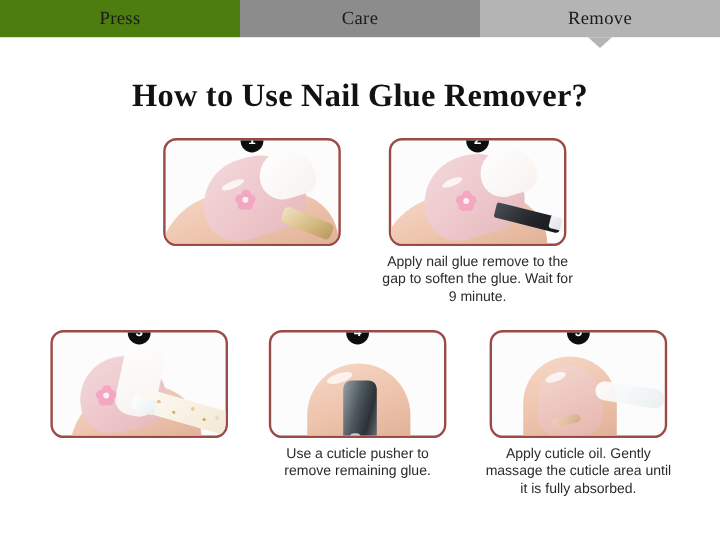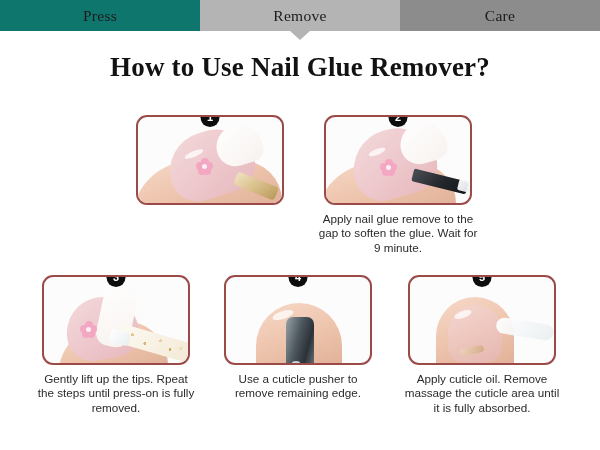--- a/index.html
+++ b/index.html
@@ -28,21 +28,21 @@
     display: flex;
     align-items: center;
     justify-content: center;
     font-family: "Liberation Serif", serif;
     font-size: 15.5px;
     color: #1b1b1b;
     letter-spacing: 0.3px;
     position: relative;
     box-sizing: border-box;
   }
-  .tab-press  { background: #0f766e; }
+  .tab-press  { background: #4d7c0f; }
   .tab-remove { background: #b4b4b4; }
   .tab-care   { background: #8c8c8c; }
 
   
   .tab-pointer {
     position: absolute;
     left: 50%;
     top: 31px;
     transform: translateX(-50%);
     width: 0;
@@ -50,21 +50,21 @@
     border-left: 10px solid transparent;
     border-right: 10px solid transparent;
     border-top: 9px solid #b4b4b4;
   }
 
   
   .title {
     margin: 0;
     padding: 0;
     position: absolute;
-    top: 52px;
+    top: 64px;
     left: 0;
     width: 600px;
     text-align: center;
     font-family: "Liberation Serif", serif;
     font-weight: 700;
     font-size: 27px;
     color: #121212;
     letter-spacing: 0.2px;
     white-space: nowrap;
   }
@@ -187,26 +187,26 @@
       linear-gradient(120deg, #fdfaf3 0%, #f3e9d6 100%);
   }
 </style>
 </head>
 <body>
 
 <div class="tabbar">
   <div class="tab tab-press">
     <span>Press</span>
   </div>
+  <div class="tab tab-care">
+    <span>Care</span>
+  </div>
   <div class="tab tab-remove">
     <span>Remove</span>
     <span class="tab-pointer"></span>
-  </div>
-  <div class="tab tab-care">
-    <span>Care</span>
   </div>
 </div>
 
 <h1 class="title">How to Use Nail Glue Remover?</h1>
 
 <div class="steps">
 
   <div class="step" style="left:136px; top:115px;">
     <div class="card">
       <div class="badge">1</div>
@@ -263,43 +263,42 @@
             <span class="p2"></span>
             <span class="p3"></span>
           <span class="p4"></span>
             <span class="p5"></span>
             <span class="core"></span>
         </div>
         <div class="glitter" style="left:74px; top:56px; width:72px; height:20px; border-radius:4px; transform:rotate(16deg);"></div>
         <div class="tool-clear" style="left:66px; top:54px; width:20px; height:13px; border-radius:3px; transform:rotate(16deg);"></div>
       </div>
     </div>
-    <p class="caption">Gently lift up the tips. Rpeat the steps until press-on is fully removed.</p>
   </div>
 
   <div class="step" style="left:224px; top:275px;">
     <div class="card">
       <div class="badge">4</div>
       <div class="photo">
         <div class="finger" style="left:30px; top:26px; width:86px; height:80px; border-radius:46px 46px 10px 10px;"></div>
         <div class="shine" style="left:46px; top:34px; width:22px; height:8px; transform:rotate(-18deg);"></div>
         <div class="tool-steel" style="left:60px; top:40px; width:28px; height:56px; border-radius:7px 7px 4px 4px;"></div>
         <div class="shine" style="left:66px; top:84px; width:8px; height:4px;"></div>
       </div>
     </div>
-    <p class="caption">Use a cuticle pusher to remove remaining edge.</p>
+    <p class="caption">Use a cuticle pusher to remove remaining glue.</p>
   </div>
 
   <div class="step" style="left:408px; top:275px;">
     <div class="card">
       <div class="badge">5</div>
       <div class="photo">
         <div class="finger" style="left:26px; top:20px; width:78px; height:86px; border-radius:44px 44px 12px 12px;"></div>
         <div class="nail-pink" style="left:38px; top:28px; width:54px; height:58px; border-radius:30px 30px 18px 18px; opacity:0.55;"></div>
         <div class="shine" style="left:44px; top:34px; width:18px; height:7px; transform:rotate(-20deg);"></div>
         <div class="tool-clear" style="left:86px; top:44px; width:58px; height:16px; border-radius:8px; transform:rotate(9deg);"></div>
         <div class="tool-gold" style="left:50px; top:70px; width:24px; height:7px; border-radius:4px; opacity:0.5; transform:rotate(-12deg);"></div>
       </div>
     </div>
-    <p class="caption">Apply cuticle oil. Remove massage the cuticle area until it is fully absorbed.</p>
+    <p class="caption">Apply cuticle oil. Gently massage the cuticle area until it is fully absorbed.</p>
   </div>
 
 </div>
 
 </body></html>

